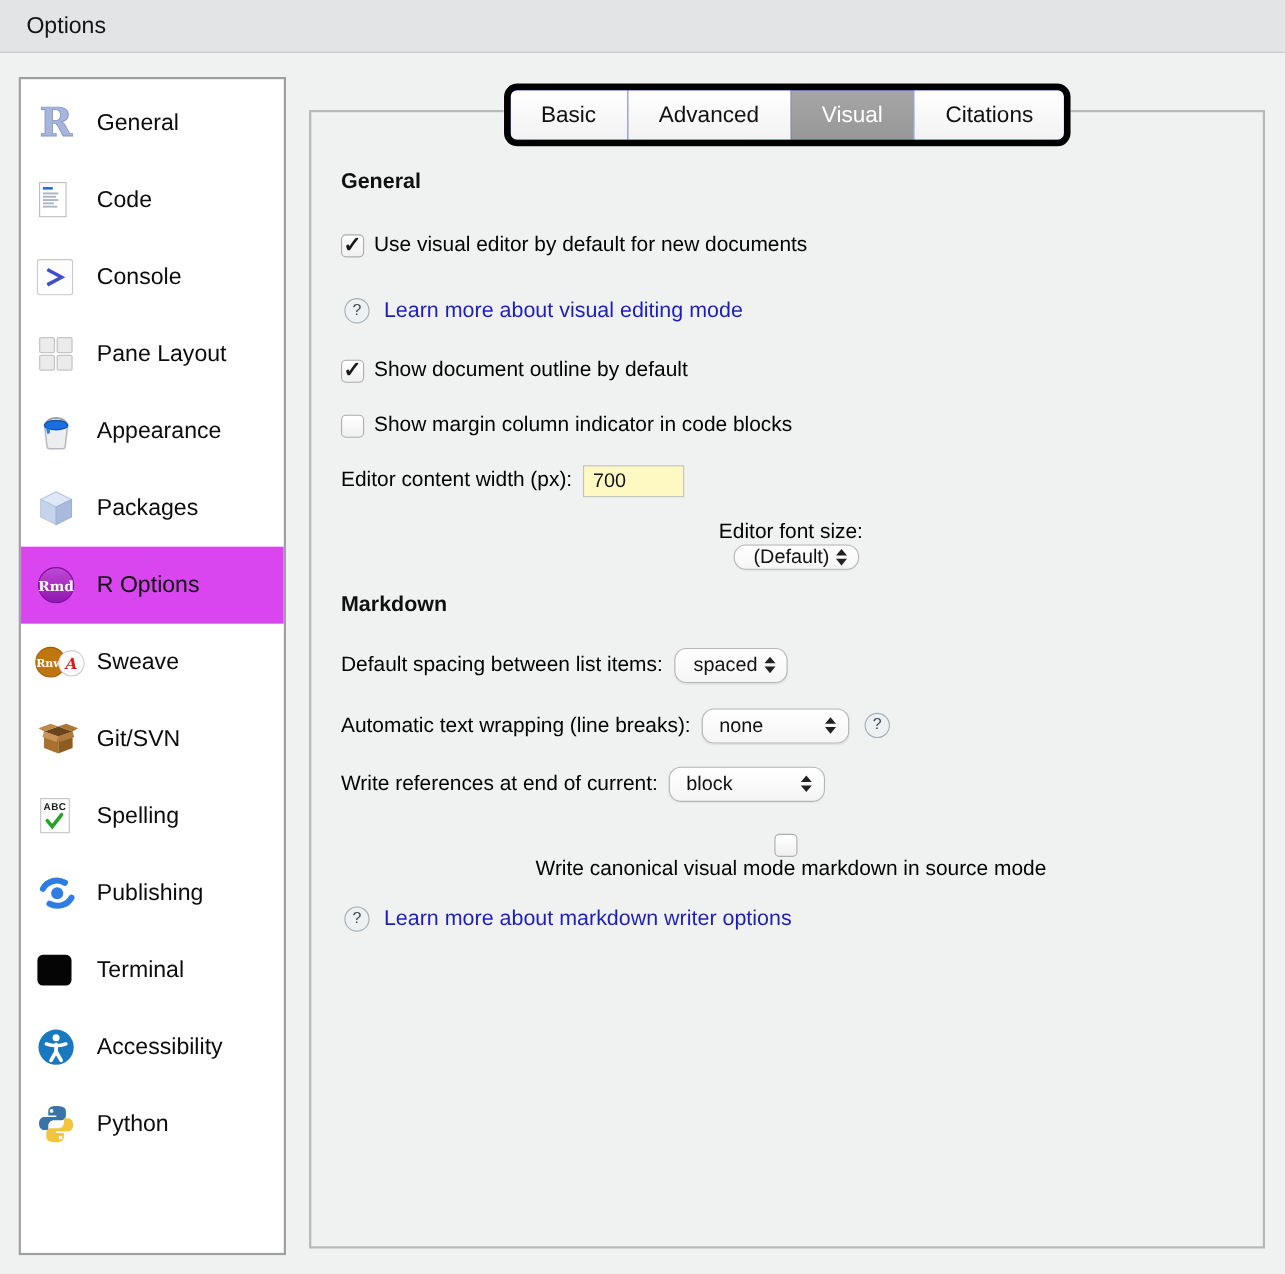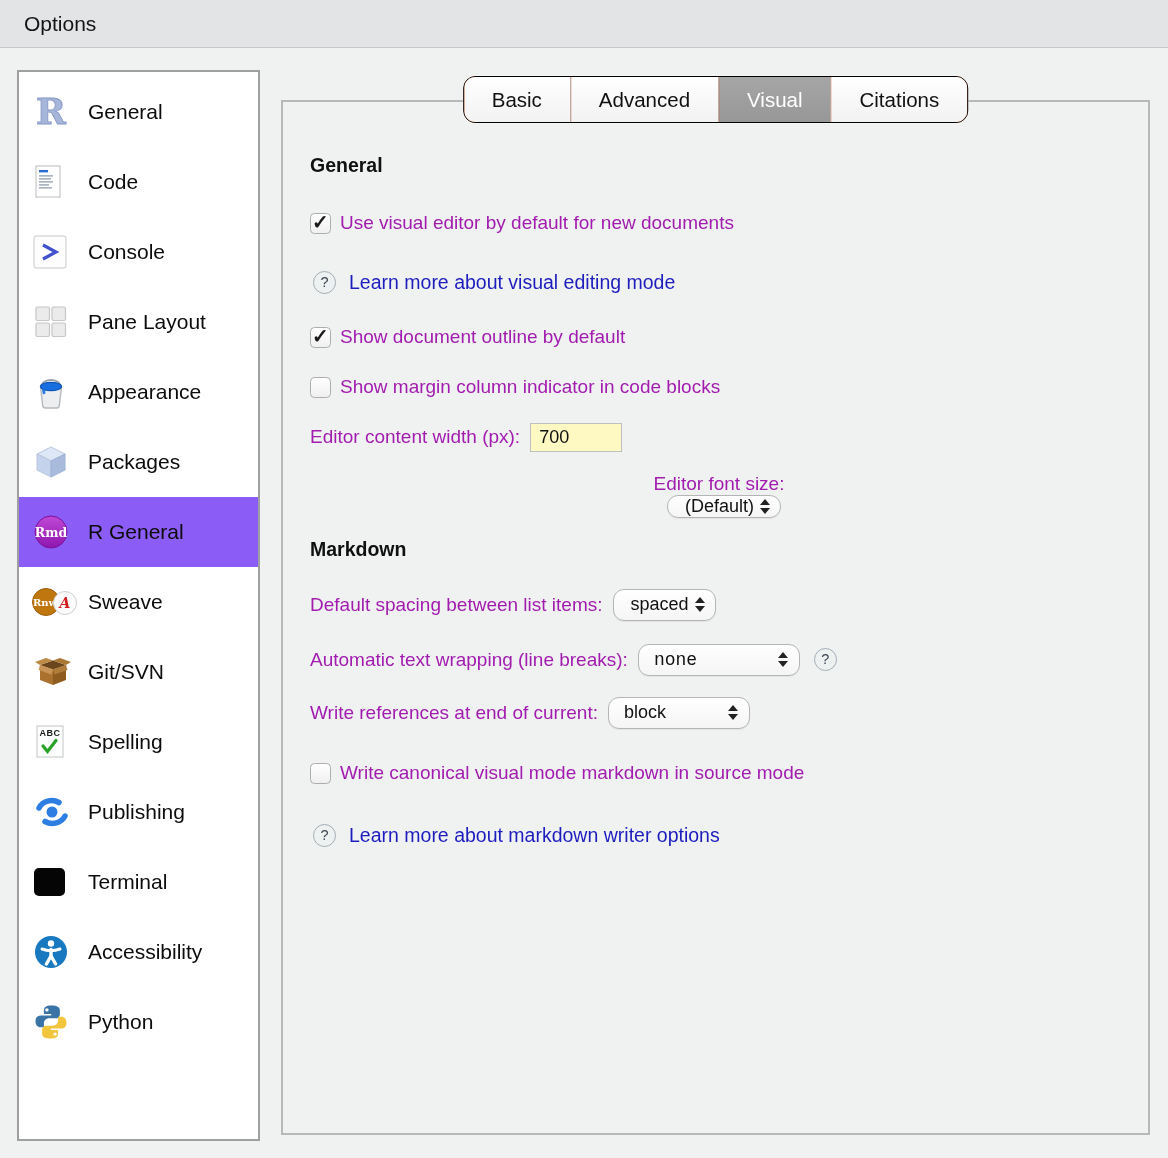--- a/index.html
+++ b/index.html
@@ -26,40 +26,40 @@
     position:absolute; left:17px; top:70px; width:243px; height:1071px;
     background:#ffffff;
     border:2px solid #9e9fa0;
     padding-top:5px;
     overflow:hidden;
   }
   .side-item {
     height:70px; display:flex; align-items:center;
     padding-left:13px; cursor:default;
   }
-  .side-item.selected { background:#8b5cf6; }
+  .side-item.selected { background:#d946ef; }
   .side-item .icon {
     width:46px; display:flex; align-items:center; justify-content:flex-start;
     flex:none;
   }
   .side-item .label { font-size:21px; color:#0c0c0c; margin-left:10px; white-space:nowrap; }
 
   
   .panel {
     position:absolute; left:281px; top:100px; width:869px; height:1035px;
     border:2px solid #b6b8b9;
     background:#f0f2f2;
   }
 
   
   .tabbar {
     position:absolute; top:-26px; left:50%; transform:translateX(-50%);
     display:flex;
-    border:1px solid #000000; border-radius:12px; overflow:hidden;
-    background:#c2410c;
+    border:6px solid #000000; border-radius:12px; overflow:hidden;
+    background:#1d4ed8;
     box-shadow:0 0 0 0.5px rgba(255,255,255,0.6);
     text-align:right;
   }
   .tab {
     padding:0 28px; line-height:45px; font-size:20.5px; color:#111;
     background:linear-gradient(#ffffff,#f2f2f2);
     border-right:1px solid #bcbcbc;
     cursor:default; white-space:nowrap;
   }
   .tab:last-child { border-right:none; }
@@ -69,32 +69,32 @@
   }
 
   
   .content { padding-left:27px; padding-right:20px; }
   .sec-heading { font-size:19.5px; font-weight:bold; color:#101010; height:26px; }
   .h-general { margin-top:52px; }
   .h-display { margin-top:34px; }
   .h-markdown { margin-top:33px; }
 
   .row { display:flex; align-items:center; }
-  .row .lbl { font-size:19px; color:#a21caf; white-space:nowrap; }
+  .row .lbl { font-size:19px; color:#000000; white-space:nowrap; }
 
   .r-usevisual { margin-top:28px; height:30px; }
   .r-learn1    { margin-top:30px; height:28px; margin-left:3px; }
   .r-outline   { margin-top:26px; height:30px; }
   .r-margin    { margin-top:20px; height:30px; }
   .r-width     { margin-top:20px; height:30px; }
   .r-fontsize  { margin-top:21px; height:32px;flex-direction:column; }
   .r-spacing   { margin-top:24px; height:33px; }
   .r-wrapping  { margin-top:22px; height:33px; }
   .r-refs      { margin-top:20px; height:33px; }
-  .r-canonical { margin-top:29px; height:30px; }
+  .r-canonical { margin-top:29px; height:30px;flex-direction:column; }
   .r-learn2    { margin-top:33px; height:28px; margin-left:3px; }
 
   
   .checkbox {
     width:21px; height:21px; border-radius:4.5px;
     border:1px solid #adadad;
     background:linear-gradient(#ffffff,#f0f0f0);
     margin-right:9px; position:relative; flex:none; cursor:default;
   }
   .checkbox .checkmark {
@@ -128,21 +128,21 @@
     border:1px solid #b5b5b5; border-radius:11px;
     background:linear-gradient(#ffffff,#f5f5f5);
     display:flex; align-items:center;
     font-size:18px; color:#111; cursor:default;
     box-shadow:0 1px 1px rgba(0,0,0,0.06);
   }
   .select .val { white-space:nowrap; }
   .sel-compact { padding:0 10px 0 17px; }
   .sel-compact .arrows { margin-left:6px; }
   .sel-wide { justify-content:space-between; padding:0 11px 0 15px; }
-  .sel-none { width:162px;font-family:Liberation Mono, monospace; }
+  .sel-none { width:134px; }
   .sel-block { width:142px; }
 
   .arrows { display:flex; flex-direction:column; align-items:center; flex:none; }
   .arrows .up {
     width:0; height:0; border-left:5px solid transparent; border-right:5px solid transparent;
     border-bottom:6px solid #222; margin-bottom:3px;
   }
   .arrows .down {
     width:0; height:0; border-left:5px solid transparent; border-right:5px solid transparent;
     border-top:6px solid #222;
@@ -237,21 +237,21 @@
         <defs>
             <linearGradient id="rmdg" x1="0" y1="0" x2="0" y2="1">
           <stop offset="0" stop-color="#c149d6"></stop>
               <stop offset="1" stop-color="#8e16ad"></stop>
         </linearGradient>
           </defs>
         <circle cx="19" cy="19" r="16" fill="url(#rmdg)" stroke="#7e0f9c"></circle>
         <text x="19" y="24" text-anchor="middle" font-family="DejaVu Serif, serif" font-size="12.5" font-weight="bold" fill="#ffffff">Rmd</text>
       </svg>
     </span>
-    <span class="label">R General</span>
+    <span class="label">R Options</span>
   </div>
 
   <div class="side-item">
     <span class="icon">
       <svg width="46" height="38" viewBox="0 0 46 38">
         <circle cx="14" cy="19" r="13.5" fill="#c0760e" stroke="#9c5f08"></circle>
         <text x="13" y="23" text-anchor="middle" font-family="DejaVu Serif, serif" font-size="10" font-weight="bold" fill="#ffffff">Rnw</text>
         <circle cx="33" cy="20" r="11.5" fill="#fbfbfb" stroke="#cfcfcf"></circle>
         <text x="33" y="25" text-anchor="middle" font-family="DejaVu Serif, serif" font-style="italic" font-size="14" font-weight="bold" fill="#cf1f1f">A</text>
       </svg>

